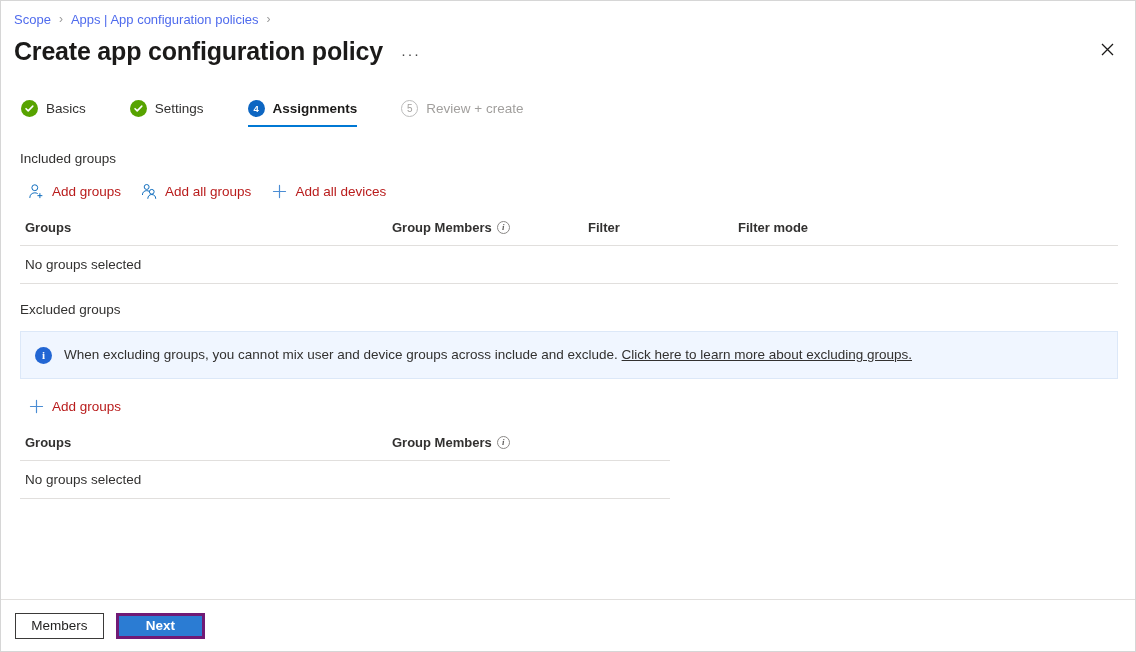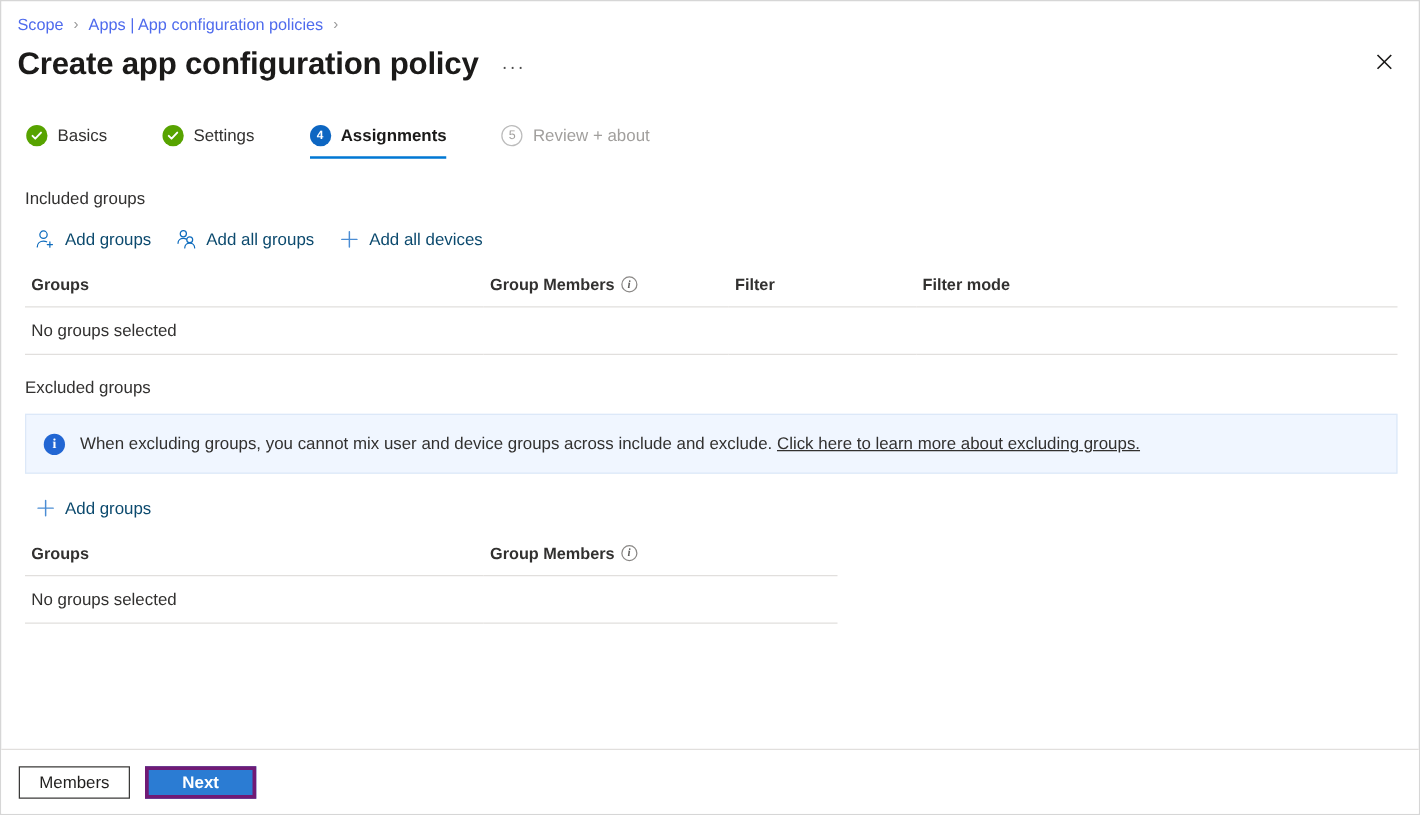--- a/index.html
+++ b/index.html
@@ -168,21 +168,21 @@
     align-items: center;
     gap: 7px;
     padding: 2px 12px 2px 8px;
     cursor: pointer;
     background: none;
     border: none;
     font-family: inherit;
   }
   .cmd-label {
     font-size: 13.5px;
-    color: #0c4a6e;
+    color: #b91c1c;
     white-space: nowrap;
   }
   .cmd svg { display: block; }
 
   
   .tbl { width: 100%; border-collapse: collapse; table-layout: fixed; }
   .tbl.included { width: 1098px; margin-top: 12px; }
   .tbl.excluded { width: 650px; margin-top: 12px; }
   .tbl th {
     text-align: left;
@@ -329,21 +329,21 @@
       <span class="badge current">
         <span class="badge-num">4</span>
       </span>
       <span class="step-label">Assignments</span>
     </div>
 
     <div class="step disabled">
       <span class="badge upcoming">
         <span class="badge-num">5</span>
       </span>
-      <span class="step-label">Review + about</span>
+      <span class="step-label">Review + create</span>
     </div>
 
   </div>
 
   <div class="content">
 
     <div class="section-heading">Included groups</div>
 
     <div class="cmdbar">
 

